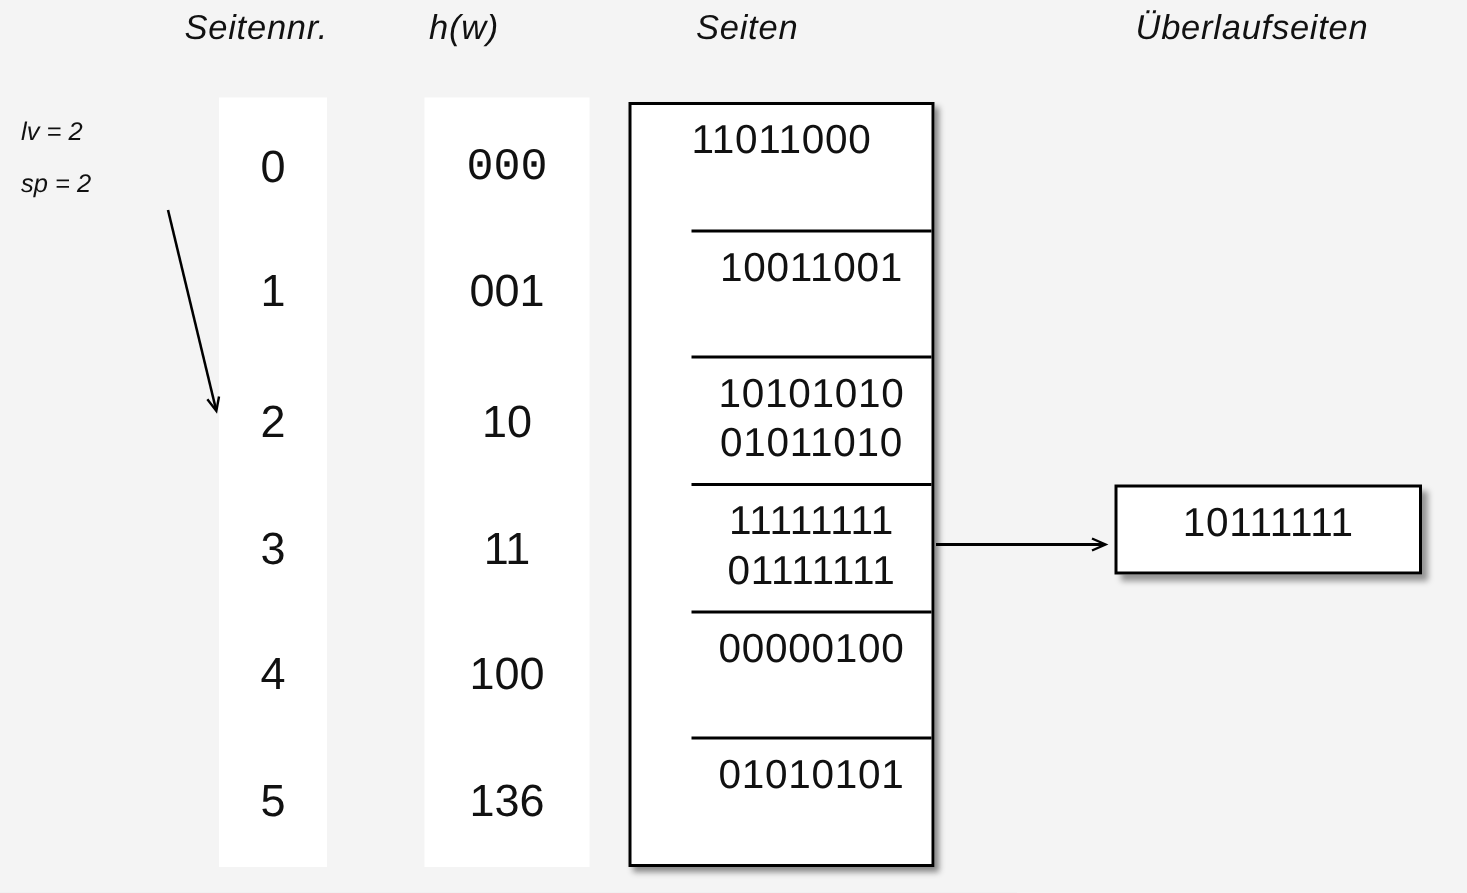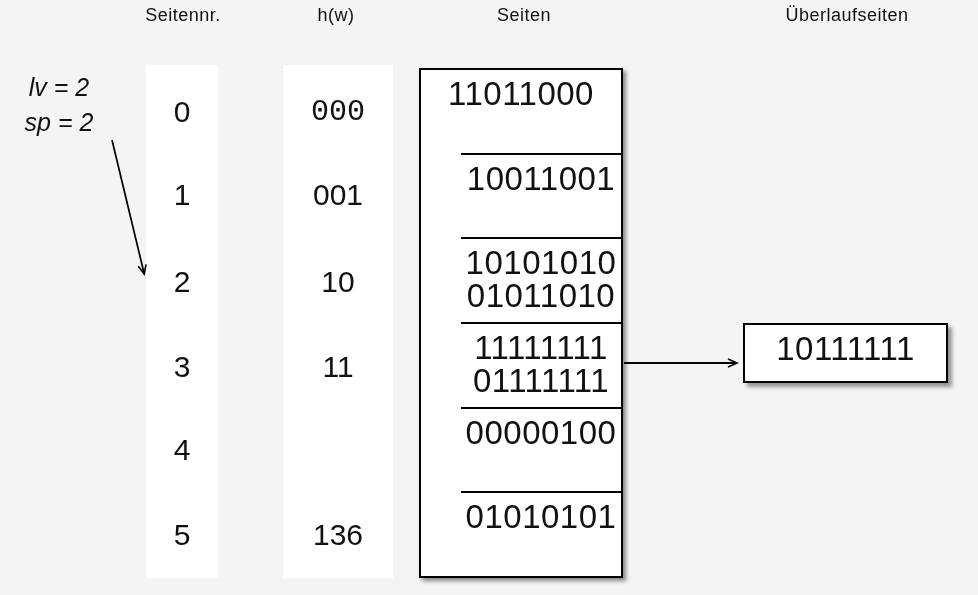--- a/index.html
+++ b/index.html
@@ -10,34 +10,34 @@
   .stage{
     position:relative;
     width:978px;height:595px;
     background:#f4f4f4;
     overflow:hidden;
     color:#111;
   }
   .hdr{
     position:absolute;
     top:5px;
-    font-size:18px;
+    font-size:23px;
+    font-style:italic;
     font-weight:500;
-    text-align:center;
     letter-spacing:0.5px;
     white-space:nowrap;
   }
   .note{
     position:absolute;
     left:14px;top:70px;
     width:90px;
-    font-size:25px;
+    font-size:17px;
     font-style:italic;
     line-height:35px;
-    text-align:center;
+    text-align:left;
     white-space:nowrap;
   }
   .strip{
     position:absolute;
     top:65px;height:513px;
     background:#ffffff;
   }
   .strip-nr{left:146px;width:72px;}
   .strip-hw{left:283px;width:110px;}
   .num{
@@ -60,21 +60,21 @@
     flex-direction:column;
   }
   .prow{
     flex:1;
     box-sizing:border-box;
     padding-top:7px;
     text-align:center;
   }
   .prow + .prow{border-top:2px solid #000;margin-left:40px;}
   .bits{
-    font-size:33px;
+    font-size:27px;
     line-height:33px;
     letter-spacing:0.5px;
     white-space:nowrap;
   }
   .overflowbox{
     position:absolute;
     left:743px;top:323px;
     width:205px;height:60px;
     box-sizing:border-box;
     background:#ffffff;
@@ -111,20 +111,21 @@
   <div class="num nr" style="top:177px;">1</div>
   <div class="num nr" style="top:264px;">2</div>
   <div class="num nr" style="top:349px;">3</div>
   <div class="num nr" style="top:432px;">4</div>
   <div class="num nr" style="top:517px;">5</div>
 
   <div class="num hw" style="top:94px;font-family:Liberation Mono, monospace;">000</div>
   <div class="num hw" style="top:177px;">001</div>
   <div class="num hw" style="top:264px;">10</div>
   <div class="num hw" style="top:349px;">11</div>
+  <div class="num hw" style="top:432px;">100</div>
   <div class="num hw" style="top:517px;">136</div>
 
   <div class="pagebox">
     <div class="prow">
       <div class="bits">11011000</div>
       <div class="bits"></div>
     </div>
     <div class="prow">
       <div class="bits">10011001</div>
       <div class="bits"></div>

